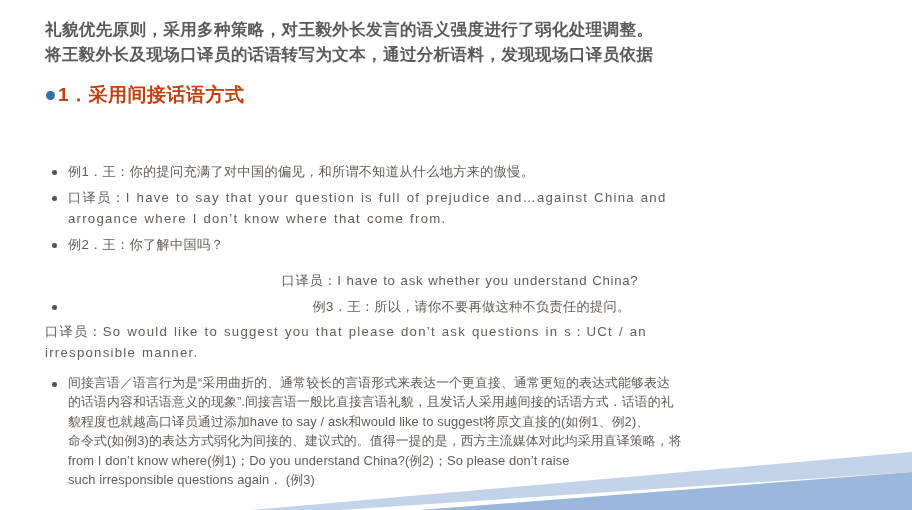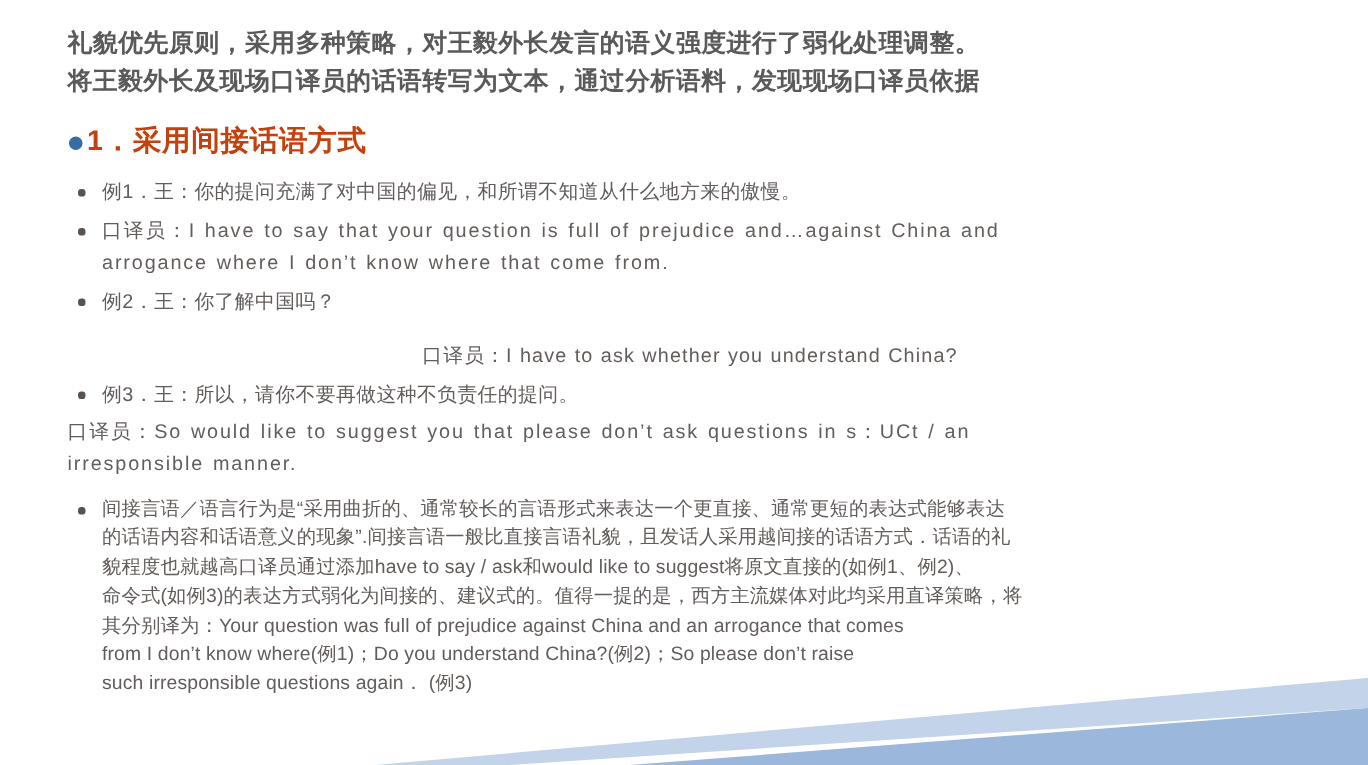--- a/index.html
+++ b/index.html
@@ -103,25 +103,25 @@
     padding-left: 0;
     margin-top: 2px;
   }
   .para {
     letter-spacing: 0.1px;
     line-height: 19.4px;
     font-size: 12.9px;
   }
 
   
-  .r1 { margin-bottom: 5px; }
+  .r1 { margin-bottom: 5px; margin-top: 44px; }
   .r2 { margin-bottom: 5px; }
   .r3 { margin-bottom: 15px; }
   .r4 { margin-bottom: 5px; text-align: center; }
-  .r5 { margin-bottom: 4px; }
+  .r5 { margin-bottom: 4px; text-align: center; }
   .r6 { margin-bottom: 10px; }
 
   
   .footer-deco {
     position: absolute;
     left: 0;
     bottom: 0;
     width: 912px;
     height: 64px;
     overflow: hidden;
@@ -175,21 +175,20 @@
       <div class="txt en-wide">口译员：So would like to suggest you that please don’t ask questions in s：UCt / an</div>
       <div class="txt en-wide">irresponsible manner.</div>
     </div>
 
     <div class="li">
       <span class="dot"></span>
       <div class="txt para">间接言语／语言行为是“采用曲折的、通常较长的言语形式来表达一个更直接、通常更短的表达式能够表达</div>
       <div class="txt para">的话语内容和话语意义的现象”.间接言语一般比直接言语礼貌，且发话人采用越间接的话语方式．话语的礼</div>
       <div class="txt para">貌程度也就越高口译员通过添加have to say / ask和would like to suggest将原文直接的(如例1、例2)、</div>
       <div class="txt para">命令式(如例3)的表达方式弱化为间接的、建议式的。值得一提的是，西方主流媒体对此均采用直译策略，将</div>
-      <div class="txt para">其分别译为：Your question was full of prejudice against China and an arrogance that comes</div>
       <div class="txt para">from I don’t know where(例1)；Do you understand China?(例2)；So please don’t raise</div>
       <div class="txt para">such irresponsible questions again． (例3)</div>
     </div>
 
   </div>
 
   <div class="footer-deco">
     <svg width="912" height="64" viewBox="0 0 912 64" xmlns="http://www.w3.org/2000/svg">
       <polygon points="912,6 912,26 340,64 250,64" fill="#c3d3ea"></polygon>
       <polygon points="912,26 912,64 420,64" fill="#9bb7db"></polygon>

